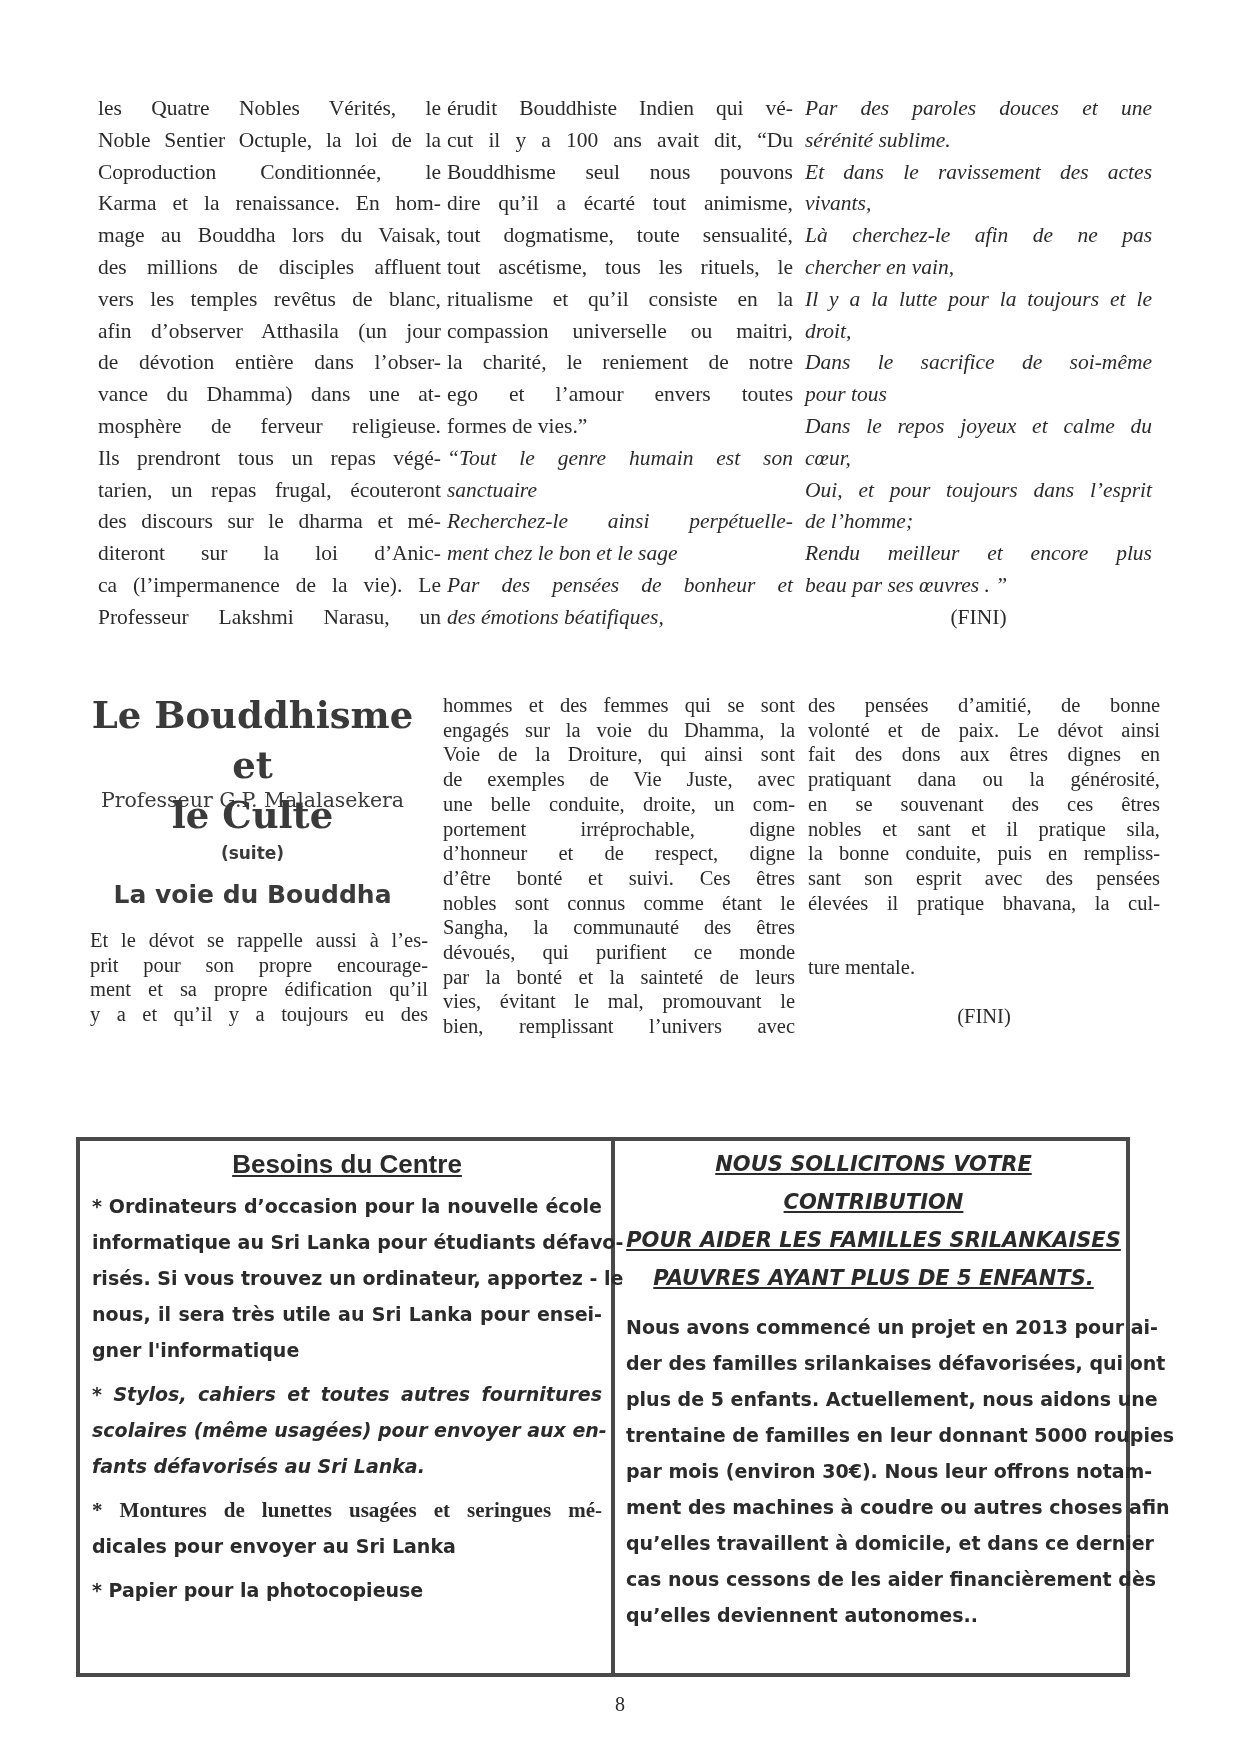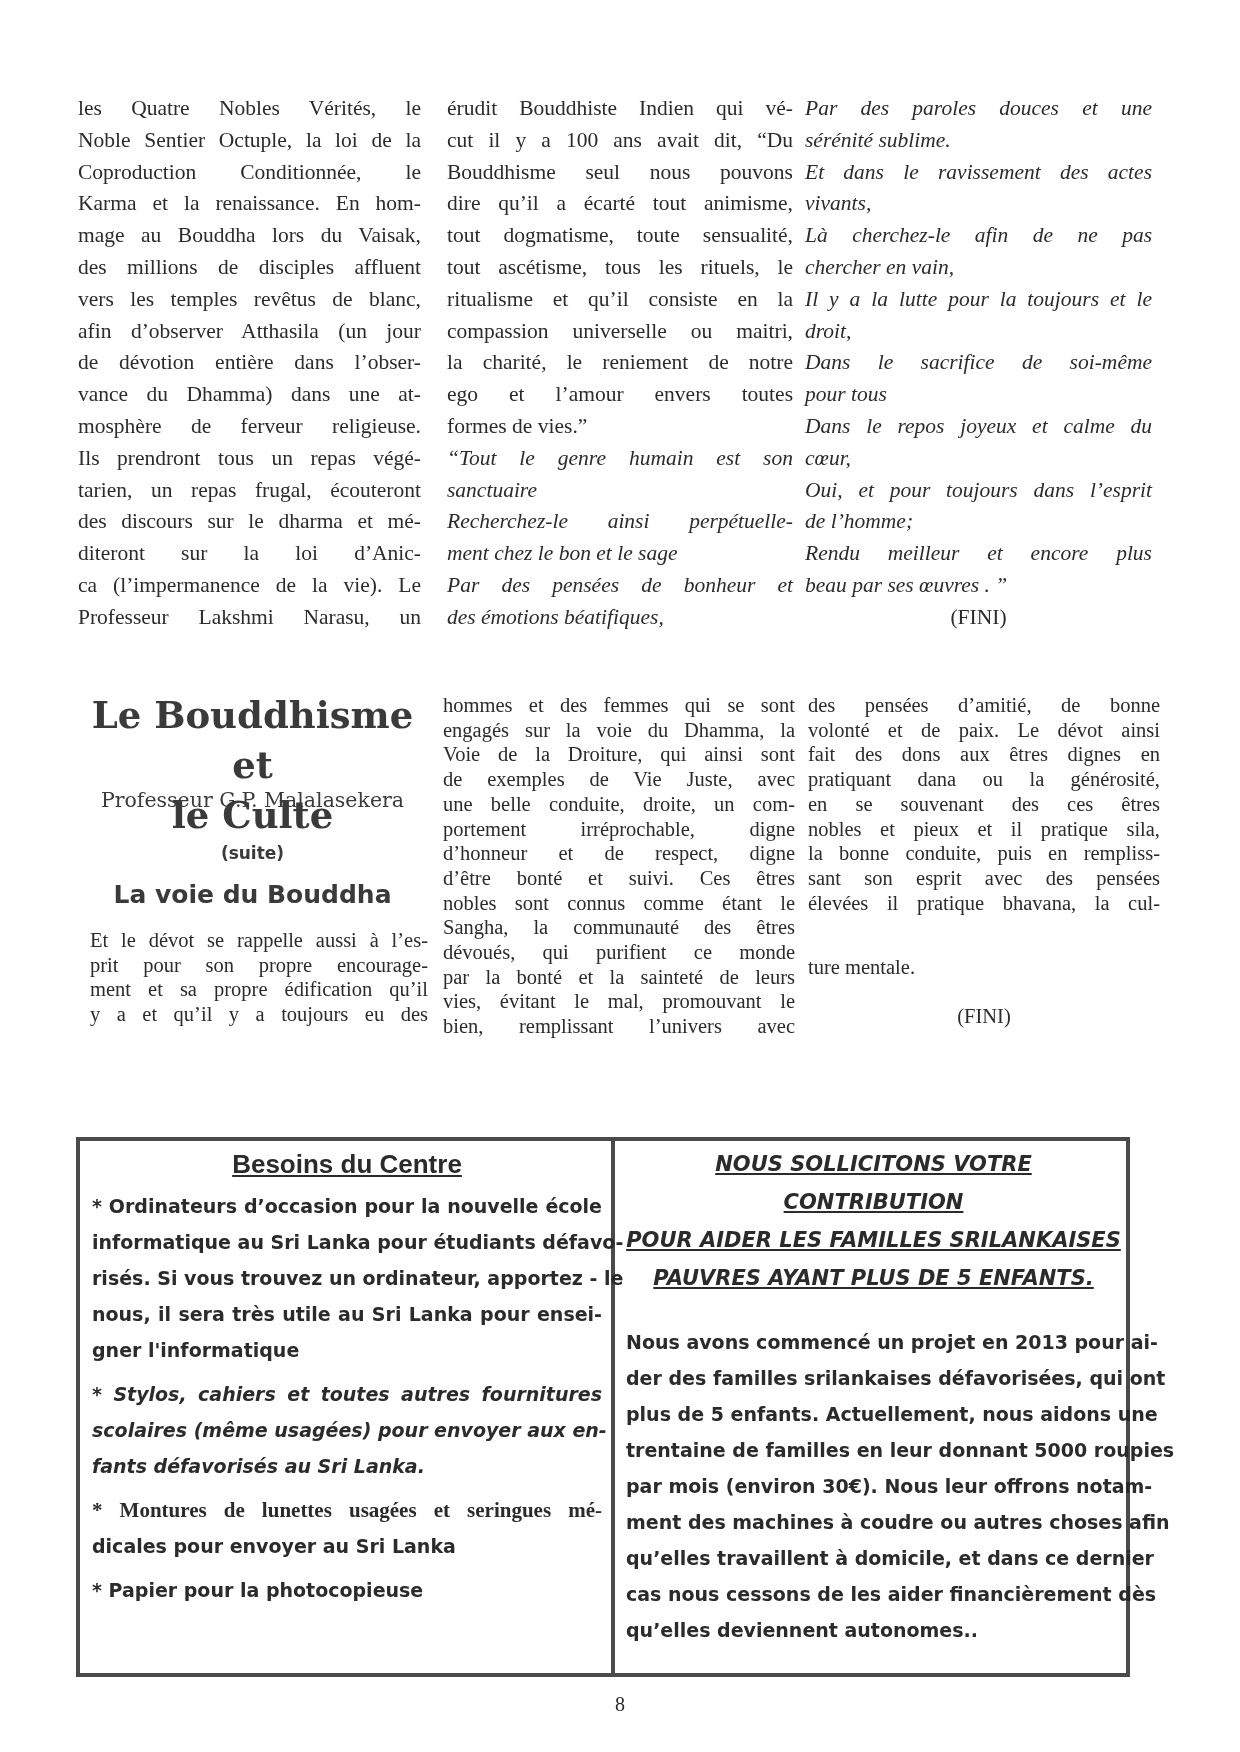--- a/index.html
+++ b/index.html
@@ -4,21 +4,21 @@
   <style>
     html, body { margin: 0; padding: 0; background: #ffffff; }
     body { width: 1240px; height: 1752px; position: relative; overflow: hidden; color: #2b2b2b; }
     .serif { font-family: "Liberation Serif", "DejaVu Serif", serif; }
 
     
     .col { position: absolute; font-size: 21.5px; line-height: 31.8px; text-align: justify; }
     .col .line { display: block; text-align: justify; text-align-last: justify; white-space: nowrap; }
     .col .line.last { text-align-last: left; }
     .col .it { font-style: italic; }
-    .col1 { left: 78px; top: 93px; width: 343px; }
+    .col1 { left: 98px; top: 93px; width: 343px; }
     .col2 { left: 447px; top: 93px; width: 346px; }
     .col3 { left: 805px; top: 93px; width: 347px; }
     .fini { text-align: left; text-align-last: center !important; }
 
     
     .headline { position: absolute; left: 70px; top: 690px; width: 365px; text-align: center; font-family: "DejaVu Serif", "Liberation Serif", serif; font-weight: bold; font-size: 37px; line-height: 50px; color: #3a3a3a; }
     .author { position: absolute; left: 70px; top: 788px; width: 365px; text-align: center; font-family: "DejaVu Serif", "Liberation Serif", serif; font-size: 20.5px; color: #3a3a3a; }
     .suite { position: absolute; left: 70px; top: 843px; width: 365px; text-align: center; font-family: "DejaVu Sans", "Liberation Sans", sans-serif; font-weight: bold; font-size: 17px; color: #3a3a3a; }
     .subhead { position: absolute; left: 70px; top: 880px; width: 365px; text-align: center; font-family: "DejaVu Sans", "Liberation Sans", sans-serif; font-weight: bold; font-size: 25px; color: #3a3a3a; }
     .mcol { position: absolute; font-size: 20.5px; line-height: 24.7px; }
@@ -138,21 +138,21 @@
   <span class="line">vies, évitant le mal, promouvant le</span>
   <span class="line">bien, remplissant l’univers avec</span>
 </div>
 
 <div class="mcol mcol3 serif">
   <span class="line">des pensées d’amitié, de bonne</span>
   <span class="line">volonté et de paix. Le dévot ainsi</span>
   <span class="line">fait des dons aux êtres dignes en</span>
   <span class="line">pratiquant dana ou la générosité,</span>
   <span class="line">en se souvenant des ces êtres</span>
-  <span class="line">nobles et pieux et il pratique sila,</span>
+  <span class="line">nobles et sant et il pratique sila,</span>
   <span class="line">la bonne conduite, puis en rempliss-</span>
   <span class="line">sant son esprit avec des pensées</span>
   <span class="line">élevées il pratique bhavana, la cul-</span>
   <span class="line last">ture mentale.</span>
   <span class="line fini" style="margin-top:24px">(FINI)</span>
 </div>
 
 <div class="box">
   <div class="divider"></div>
 
@@ -178,21 +178,21 @@
       <span class="bline last">* Papier pour la photocopieuse</span>
     </div>
   </div>
 
   <div class="panel-right">
     <div class="box-headline">
       <div>NOUS SOLLICITONS VOTRE CONTRIBUTION</div>
       <div>POUR AIDER LES FAMILLES SRILANKAISES</div>
       <div>PAUVRES AYANT PLUS DE 5 ENFANTS.</div>
     </div>
-    <div class="item" style="margin-top:27px">
+    <div class="item" style="margin-top:12px">
       <span class="bline">Nous avons commencé un projet en 2013 pour ai-</span>
       <span class="bline">der des familles srilankaises défavorisées, qui ont</span>
       <span class="bline">plus de 5 enfants. Actuellement, nous aidons une</span>
       <span class="bline">trentaine de familles en leur donnant 5000 roupies</span>
       <span class="bline">par mois (environ 30€). Nous leur offrons notam-</span>
       <span class="bline">ment des machines à coudre ou autres choses afin</span>
       <span class="bline">qu’elles travaillent à domicile, et dans ce dernier</span>
       <span class="bline">cas nous cessons de les aider financièrement dès</span>
       <span class="bline last">qu’elles deviennent autonomes..</span>
     </div>

